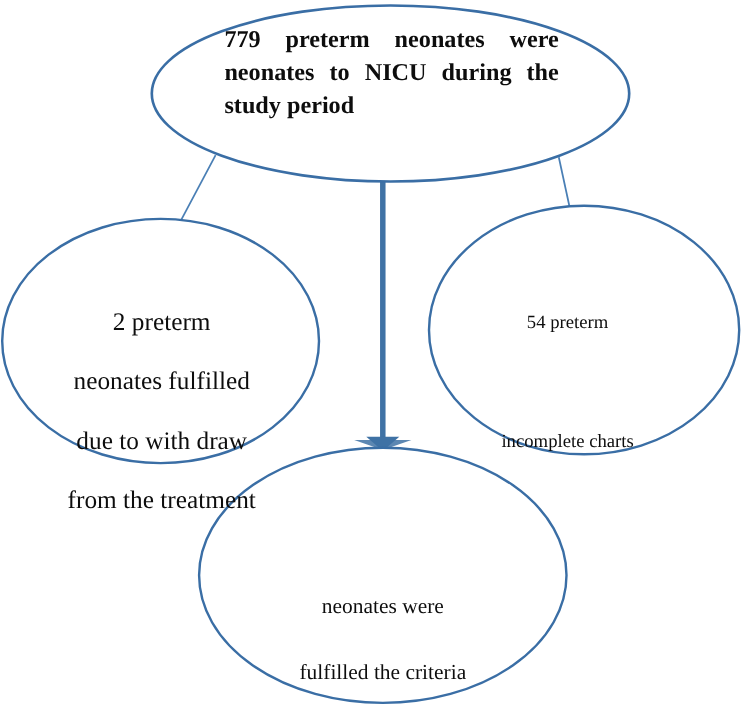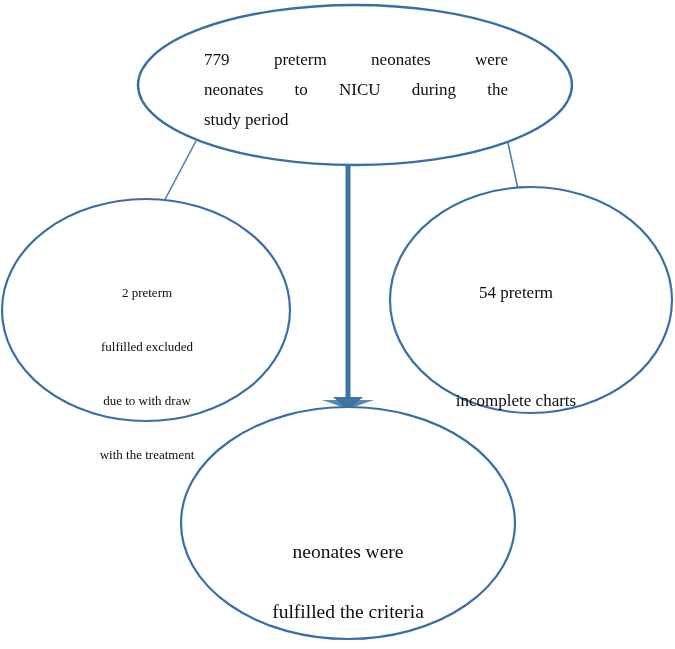--- a/index.html
+++ b/index.html
@@ -48,42 +48,43 @@
   .node-label {
     position: absolute;
     color: #0d0d0d;
     font-family: "Liberation Serif", "DejaVu Serif", serif;
     text-align: center;
     white-space: pre-line;
     pointer-events: none;
   }
   #label-top {
     left: 204px;
-    top: 45px;
+    top: 21px;
     width: 304px;
-    font-size: 17px;
+    font-size: 22px;
     line-height: 30px;
     text-align: justify;
     text-align-last: left;
     white-space: normal;
+    font-weight: bold;
   }
   #label-top .just-line {
     display: block;
     text-align: justify;
     text-align-last: justify;
   }
   #label-top .last-line {
     display: block;
     text-align: right;
   }
   #label-left {
     left: 22px;
     top: 252px;
     width: 250px;
-    font-size: 13px;
+    font-size: 23px;
     line-height: 27px;
   }
   #label-right {
     left: 410px;
     top: 252px;
     width: 212px;
     font-size: 17px;
     line-height: 27px;
   }
   #label-bottom {
@@ -120,23 +121,23 @@
   </svg>
 
   <div class="node-label" id="label-top">
     <span class="just-line">779  preterm  neonates  were</span>
     <span class="just-line">neonates to NICU during the</span>
     <span class="last-line">study period</span>
   </div>
 
   <div class="node-label" id="label-left">
     <span>2 preterm</span><br>
-    <span>fulfilled excluded</span><br>
+    <span>neonates fulfilled</span><br>
     <span>due to with draw</span><br>
-    <span>with the treatment</span>
+    <span>from the treatment</span>
   </div>
 
   <div class="node-label" id="label-right">
     <span>54 preterm</span><br>
     <br>
     <span>incomplete charts</span>
   </div>
 
   <div class="node-label" id="label-bottom">
     <br>

